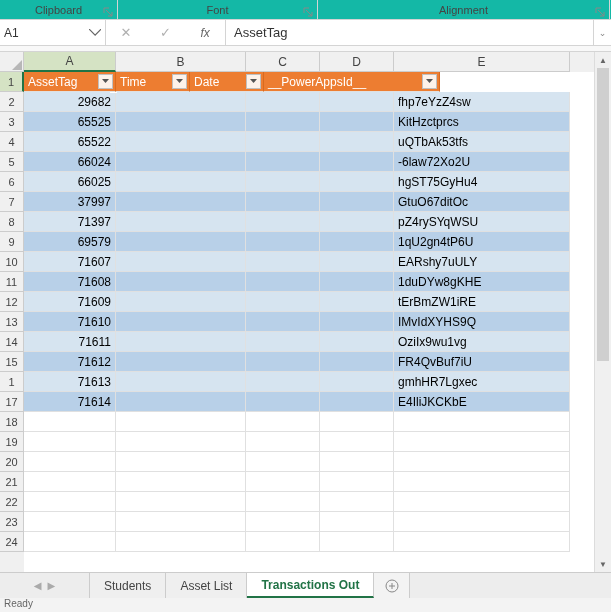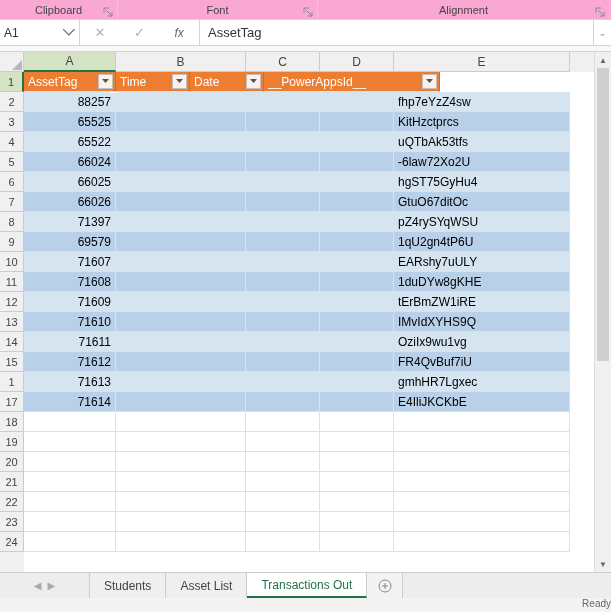--- a/index.html
+++ b/index.html
@@ -1,27 +1,27 @@
 <!DOCTYPE html>
 <html><head>
 <meta charset="utf-8">
 <style>
   * { box-sizing: border-box; margin: 0; padding: 0; }
   html, body { width: 611px; height: 612px; font-family: "Segoe UI", Arial, sans-serif; overflow: hidden; background: #fff; }
   body { display: flex; flex-direction: column; }
 
   
-  .ribbon-strip { height: 20px; background: #f9a8d4; border-bottom: 1px solid #d4d4d4; display: flex; font-size: 11px; color: #444; }
+  .ribbon-strip { height: 20px; background: #14b8a6; border-bottom: 1px solid #d4d4d4; display: flex; font-size: 11px; color: #444; }
   .ribbon-group { border-right: 1px solid #d4d4d4; display: flex; align-items: center; justify-content: center; position: relative; }
   .ribbon-group .launcher { position: absolute; right: 4px; bottom: 2px; width: 10px; height: 10px; }
   .ribbon-group .launcher svg { width: 10px; height: 10px; }
 
   
   .namebar { height: 26px; background: #fff; border-bottom: 1px solid #d4d4d4; display: flex; align-items: stretch; }
-  .namebox { width: 80px; border-right: 1px solid #d4d4d4; display: flex; align-items: center; padding: 0 4px; position: relative; }
+  .namebox { width: 106px; border-right: 1px solid #d4d4d4; display: flex; align-items: center; padding: 0 4px; position: relative; }
   .namebox input { border: none; outline: none; width: 100%; font-size: 12px; color: #333; background: transparent; }
   .namebox .dd { width: 14px; height: 100%; display: flex; align-items: center; justify-content: center; cursor: pointer; }
   .fx-controls { display: flex; align-items: center; border-right: 1px solid #d4d4d4; width: 120px; justify-content: space-around; color: #b0b0b0; }
   .fx-controls span { font-size: 13px; width: 20px; text-align: center; }
   .fx-controls .fx { font-style: italic; color: #666; font-size: 12px; }
   .formula-input { flex: 1; display: flex; align-items: center; padding-left: 8px; font-size: 13px; color: #333; }
   .expand { width: 18px; border-left: 1px solid #d4d4d4; display: flex; align-items: center; justify-content: center; color: #888; font-size: 9px; }
 
   .thin-gap { height: 6px; background: #f8f8f8; border-bottom: 1px solid #d4d4d4; }
 
@@ -55,31 +55,31 @@
   .num { justify-content: flex-end; }
 
   .selection { position: absolute; top: 0; left: 0; width: 92px; height: 20px; border: 2px solid #217346; pointer-events: none; }
   .selection::after { content: ""; position: absolute; right: -3px; bottom: -3px; width: 5px; height: 5px; background: #217346; border: 1px solid #fff; }
 
   
   .tabstrip { height: 26px; background: #f3f3f3; border-top: 1px solid #ccc; display: flex; align-items: stretch; font-size: 12px; }
   .tab-nav { width: 90px; display: flex; align-items: center; justify-content: center; gap: 6px; color: #aaa; border-right: 1px solid #ccc; background: #ededed;}
   .tab-nav span { font-size: 10px;}
   .sheet-tab { padding: 0 14px; background: #efefef; border-right: 1px solid #ccc; display: flex; align-items: center; color: #444; cursor: pointer; }
-  .sheet-tab.active { background: #fff; color: #217346; font-weight: 400; border-bottom: 2px solid #217346; }
+  .sheet-tab.active { background: #fff; color: #217346; font-weight: 700; border-bottom: 2px solid #217346; }
   .new-sheet { width: 36px; display: flex; align-items: center; justify-content: center; color: #888; border-right: 1px solid #ccc; cursor: pointer;}
   .tabstrip .spacer { flex: 1; background: #ededed; }
 
   
   .vscroll { position: absolute; right: 0; top: 0; width: 17px; height: 100%; background: #f0f0f0; border-left: 1px solid #dcdcdc; display: flex; flex-direction: column; align-items:center;}
   .vscroll .btn { height: 16px; width: 100%; background: #f0f0f0; display:flex; align-items:center; justify-content:center; font-size:8px; color:#666;}
   .vscroll .track { flex:1; width:100%; position:relative;}
   .vscroll .thumb { position:absolute; top:0; left:2px; right:2px; height:60%; background:#cfcfcf;}
 
-  .statusbar { height: 14px; background: #f3f3f3; font-size: 10px; color: #666; padding-left: 4px; overflow: hidden; text-align: right;}
+  .statusbar { height: 14px; background: #f3f3f3; font-size: 10px; color: #666; padding-left: 4px; overflow: hidden;}
 </style>
 </head>
 <body>
 
 <div class="ribbon-strip" id="ribbon-strip">
     <div class="ribbon-group" style="width: 118px;">Clipboard<div class="launcher"><svg viewBox="0 0 10 10">
           <path d="M1 1 H6 M1 1 V6 M3 3 L9 9 M9 5 V9 H5" fill="none" stroke="#888" stroke-width="1"></path>
         </svg></div></div>
     <div class="ribbon-group" style="width: 200px;">Font<div class="launcher"><svg viewBox="0 0 10 10">
           <path d="M1 1 H6 M1 1 V6 M3 3 L9 9 M9 5 V9 H5" fill="none" stroke="#888" stroke-width="1"></path>
@@ -163,21 +163,21 @@
                 <path d="M0 0 L3.5 4 L7 0 Z" fill="#555"></path>
               </svg>
             </div></div>
           <div class="cell col-E">__PowerAppsId__<div class="dd-btn">
               <svg viewBox="0 0 7 5">
                 <path d="M0 0 L3.5 4 L7 0 Z" fill="#555"></path>
               </svg>
             </div></div>
         </div>
         <div class="row band0">
-          <div class="cell col-A num">88257</div>
+          <div class="cell col-A num">29682</div>
           <div class="cell col-B"></div>
           <div class="cell col-C"></div>
           <div class="cell col-D"></div>
           <div class="cell col-E">fhp7eYzZ4sw</div>
         </div>
         <div class="row band1">
           <div class="cell col-A num">65525</div>
           <div class="cell col-B"></div>
           <div class="cell col-C"></div>
           <div class="cell col-D"></div>
@@ -198,21 +198,21 @@
           <div class="cell col-E">-6law72Xo2U</div>
         </div>
         <div class="row band0">
           <div class="cell col-A num">66025</div>
           <div class="cell col-B"></div>
           <div class="cell col-C"></div>
           <div class="cell col-D"></div>
           <div class="cell col-E">hgST75GyHu4</div>
         </div>
         <div class="row band1">
-          <div class="cell col-A num">66026</div>
+          <div class="cell col-A num">37997</div>
           <div class="cell col-B"></div>
           <div class="cell col-C"></div>
           <div class="cell col-D"></div>
           <div class="cell col-E">GtuO67ditOc</div>
         </div>
         <div class="row band0">
           <div class="cell col-A num">71397</div>
           <div class="cell col-B"></div>
           <div class="cell col-C"></div>
           <div class="cell col-D"></div>

